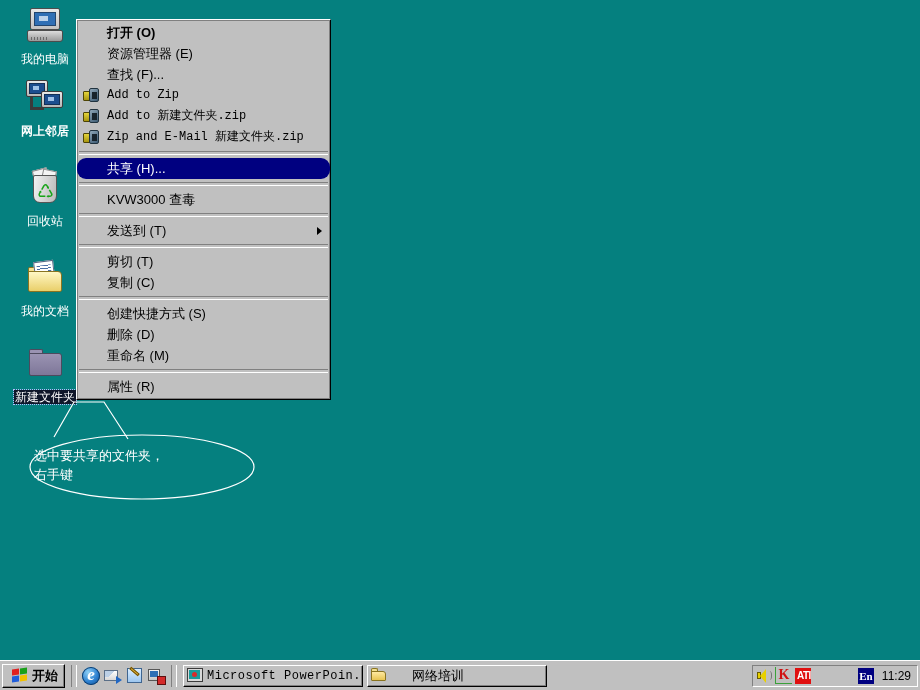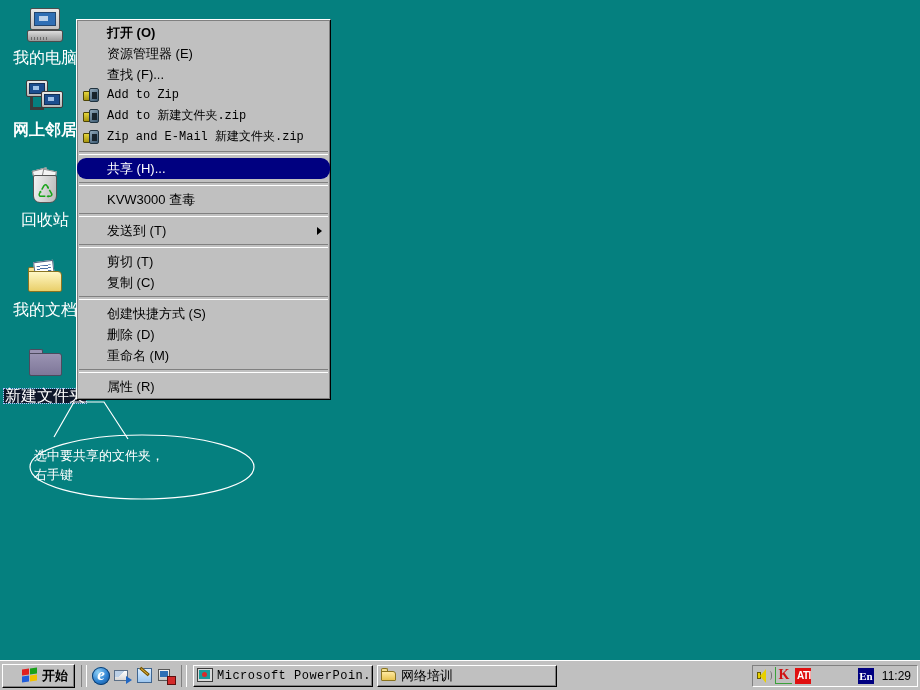--- a/index.html
+++ b/index.html
@@ -33,21 +33,21 @@
     cursor: default;
     user-select: none;
   }
   .desk-icon .glyph {
     width: 40px;
     height: 40px;
     margin: 0 auto 3px auto;
     position: relative;
   }
   .desk-icon .label {
-    font-size: 16px;
+    font-size: 12px;
     line-height: 14px;
     color: #ffffff;
     letter-spacing: 0px;
     display: inline-block;
     padding: 0 1px;
   }
   .desk-icon.selected .label {
     background: #0f172a;
     color: #ffffff;
     outline: 1px dotted #b9b9ff;
@@ -308,21 +308,21 @@
     border-bottom: 1px solid #000000;
     box-sizing: border-box;
   }
   .raised-inner {
     box-shadow: inset -1px -1px 0 #808080;
   }
   #start-btn {
     height: 24px;
     display: flex;
     align-items: center;
-    padding: 0 6px 0 19px;
+    padding: 0 6px 0 9px;
     background: #c0c0c0;
     margin-right: 3px;
     font-size: 13px;
     font-weight: bold;
     cursor: default;
   }
   .win-flag {
     width: 17px; height: 15px;
     margin-right: 3px;
     position: relative;
@@ -433,20 +433,21 @@
     font-family: "Liberation Mono", monospace;
     letter-spacing: 0.5px;
     white-space: nowrap;
     cursor: default;
     overflow: hidden;
   }
   .task-btn.cjk {
     font-family: "Liberation Sans", sans-serif;
     font-size: 13px;
     letter-spacing: 0;
+    gap: 21px;
   }
   .task-btn .ticon { width: 16px; height: 15px; margin-right: 4px; position: relative; flex: none; }
   
   .ti-ppt .frame {
     position:absolute; left:0; top:0; width:16px; height:14px;
     background:#d9d9d9; border:1px solid #3c3c3c; box-sizing:border-box;
   }
   .ti-ppt .inner {
     position:absolute; left:2px; top:2px; width:11px; height:9px;
     background:#1a9b9b;

